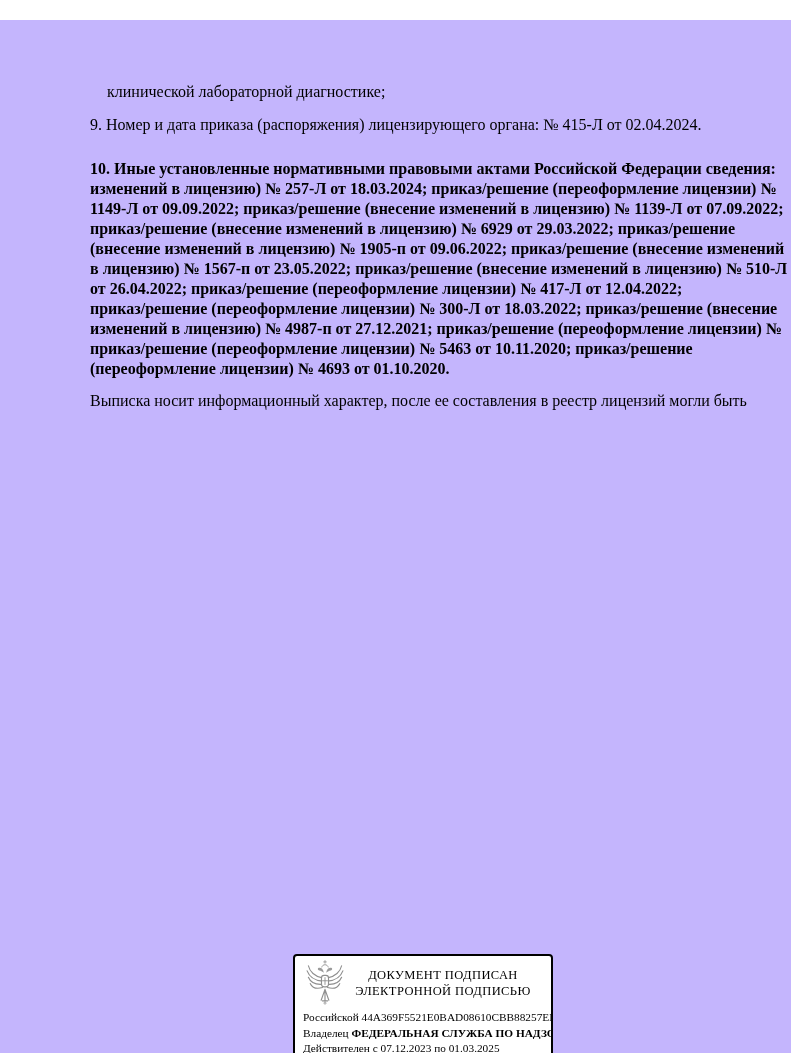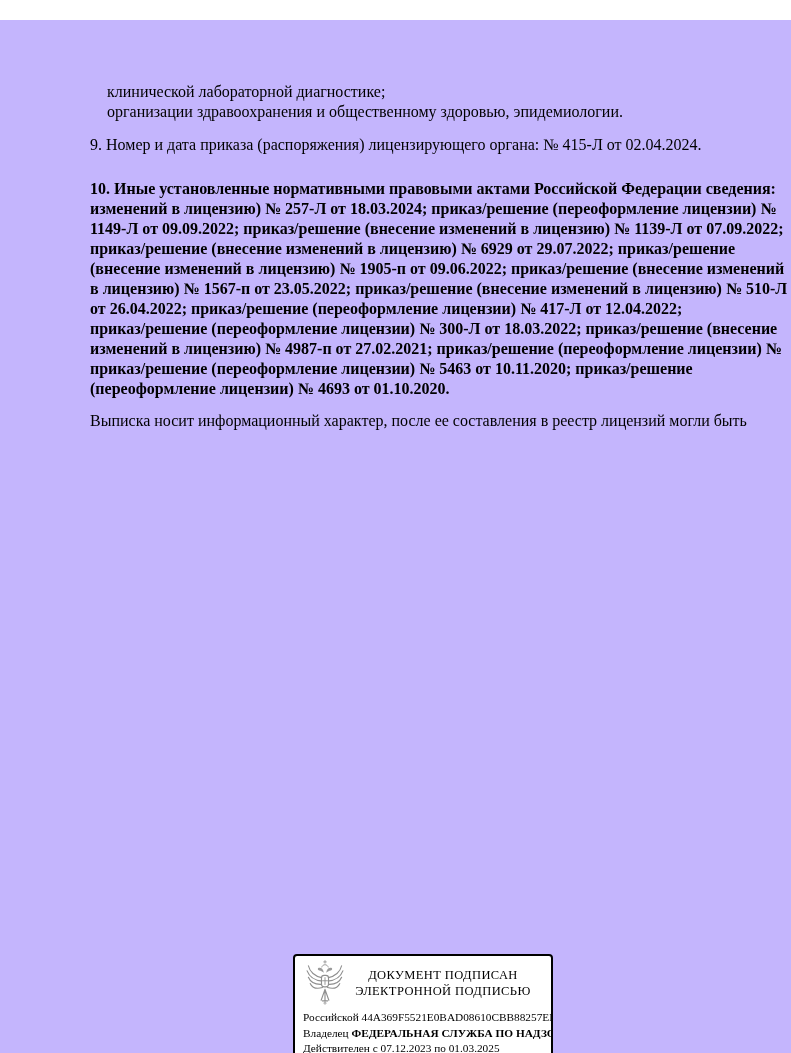--- a/index.html
+++ b/index.html
@@ -78,37 +78,36 @@
 </style>
 </head>
 <body>
 
 <div class="page">
 
   <div class="text-area">
 
     <div class="block-cont indent">
         <div class="doc-line">клинической лабораторной диагностике;</div>
-        <div class="doc-line">организации здравоохранения и общественному здоровью, эпидемиологии.</div>
       </div>
 
     <div class="block-p9">
       <div class="doc-line">9. Номер и дата приказа (распоряжения) лицензирующего органа: № 415-Л от 02.04.2024.</div>
     </div>
 
     <div class="block-p10">
         <div class="doc-line">10. Иные установленные нормативными правовыми актами Российской Федерации сведения:</div>
         <div class="doc-line">изменений в лицензию) № 257-Л от 18.03.2024; приказ/решение (переоформление лицензии) №</div>
         <div class="doc-line">1149-Л от 09.09.2022; приказ/решение (внесение изменений в лицензию) № 1139-Л от 07.09.2022;</div>
-        <div class="doc-line">приказ/решение (внесение изменений в лицензию) № 6929 от 29.07.2022; приказ/решение</div>
+        <div class="doc-line">приказ/решение (внесение изменений в лицензию) № 6929 от 29.03.2022; приказ/решение</div>
         <div class="doc-line">(внесение изменений в лицензию) № 1905-п от 09.06.2022; приказ/решение (внесение изменений</div>
         <div class="doc-line">в лицензию) № 1567-п от 23.05.2022; приказ/решение (внесение изменений в лицензию) № 510-Л</div>
         <div class="doc-line">от 26.04.2022; приказ/решение (переоформление лицензии) № 417-Л от 12.04.2022;</div>
         <div class="doc-line">приказ/решение (переоформление лицензии) № 300-Л от 18.03.2022; приказ/решение (внесение</div>
-        <div class="doc-line">изменений в лицензию) № 4987-п от 27.02.2021; приказ/решение (переоформление лицензии) №</div>
+        <div class="doc-line">изменений в лицензию) № 4987-п от 27.12.2021; приказ/решение (переоформление лицензии) №</div>
         <div class="doc-line">приказ/решение (переоформление лицензии) № 5463 от 10.11.2020; приказ/решение</div>
         <div class="doc-line">(переоформление лицензии) № 4693 от 01.10.2020.</div>
       </div>
 
     <div class="block-disclaimer">
         <div class="doc-line">Выписка носит информационный характер, после ее составления в реестр лицензий могли быть</div>
       </div>
 
   </div>
 

